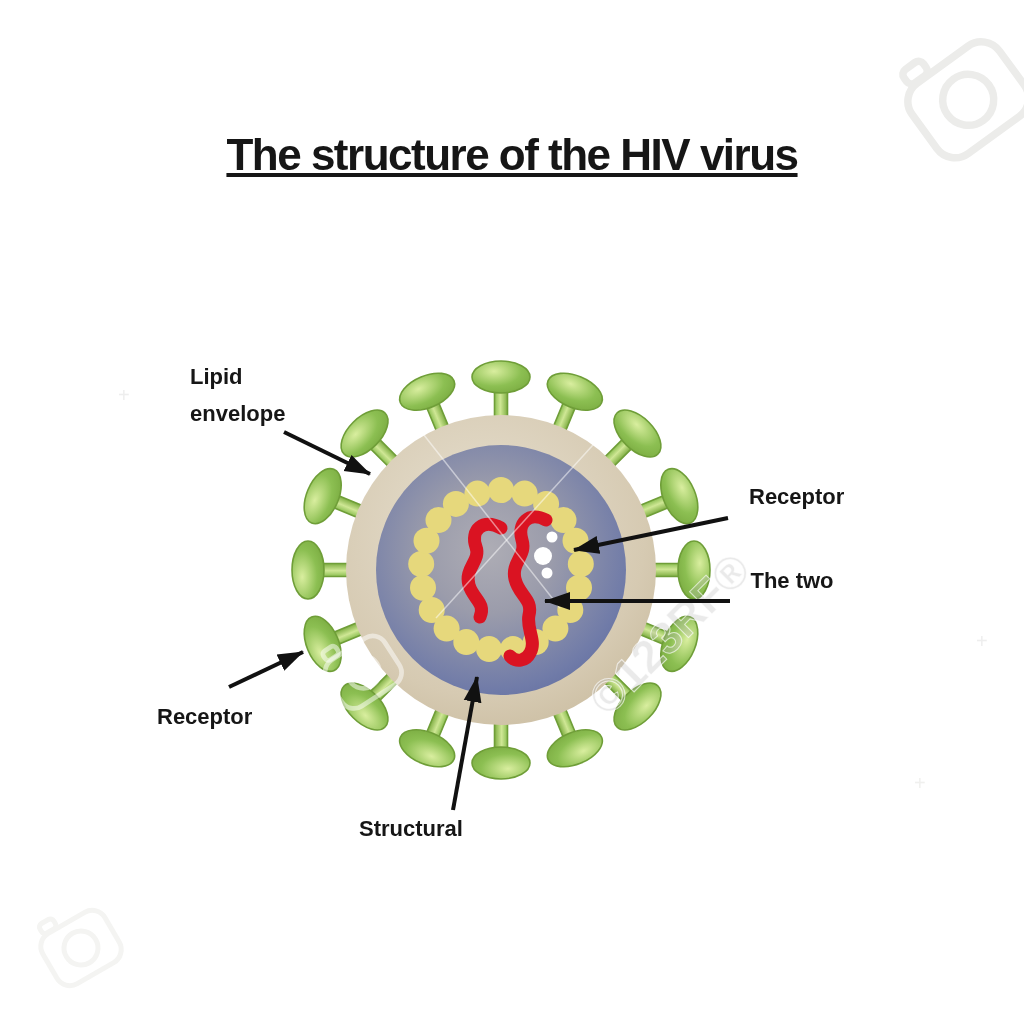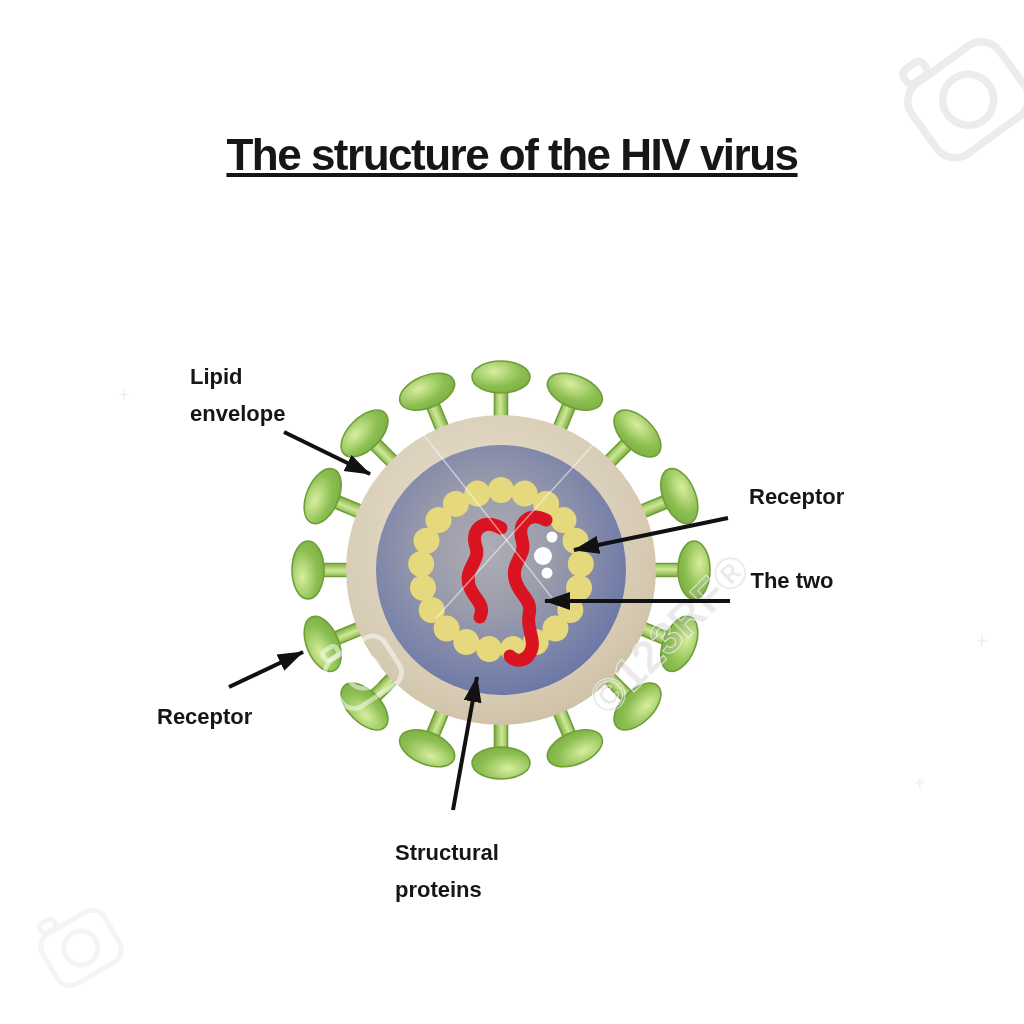--- a/index.html
+++ b/index.html
@@ -20,21 +20,21 @@
     position:absolute;
     font-size:22px;font-weight:700;line-height:37px;
     color:var(--text-black,#161616);
     white-space:nowrap;
   }
   .label span{display:block;}
   #label-lipid{left:190px;top:358px;}
   #label-enzymes{left:749px;top:478px;}
   #label-rna{left:728px;top:562px;width:128px;text-align:center;}
   #label-receptor{left:157px;top:698px;}
-  #label-structural{left:395px;top:810px;margin-top:24px;}
+  #label-structural{left:359px;top:810px;}
   svg{position:absolute;left:0;top:0;}
 </style>
 </head>
 <body>
 
 <div class="stage">
 
   <svg width="1024" height="1024" viewBox="0 0 1024 1024">
     <defs>
       <linearGradient id="gStalk" x1="0" y1="0" x2="1" y2="0">
@@ -170,16 +170,15 @@
   <div class="label" id="label-rna">
     <span>The two</span>
   </div>
 
   <div class="label" id="label-receptor">
     <span>Receptor</span>
   </div>
 
   <div class="label" id="label-structural">
     <span>Structural</span>
-    <span>proteins</span>
   </div>
 
 </div>
 
 </body></html>

